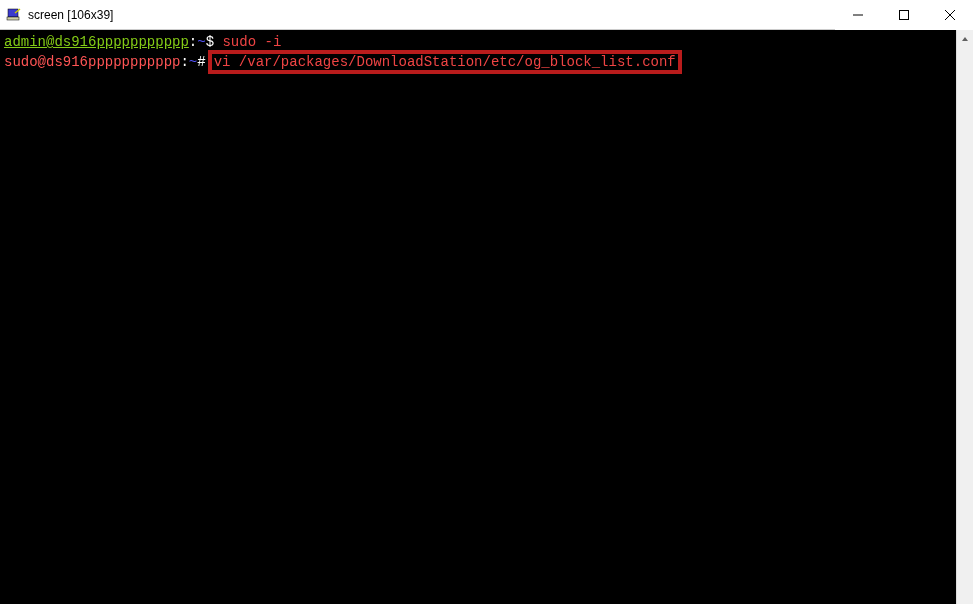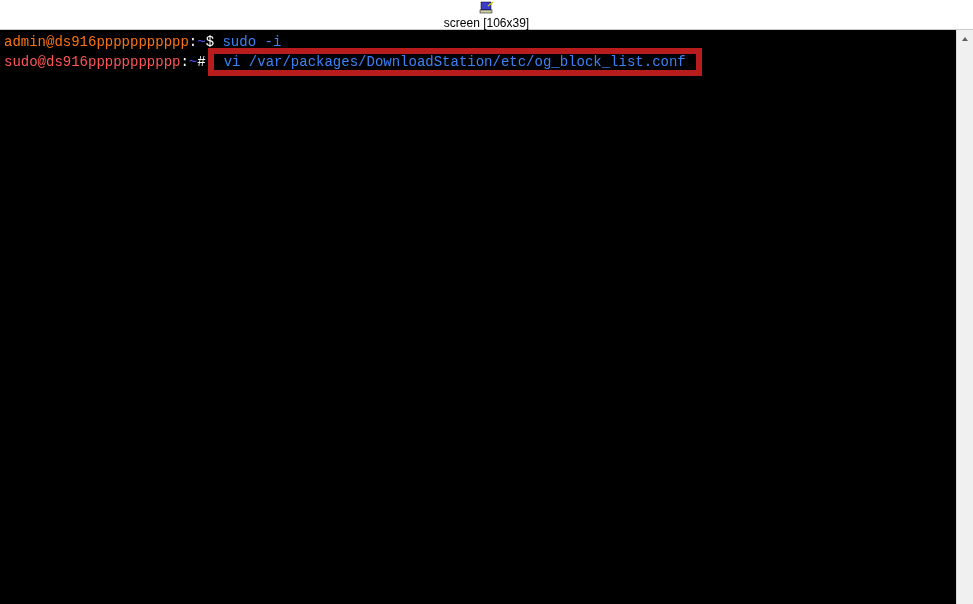--- a/index.html
+++ b/index.html
@@ -12,21 +12,20 @@
     display: flex;
     flex-direction: column;
   }
   .titlebar {
     height: 30px;
     background: #fff;
     display: flex;
     align-items: center;
     border-bottom: 1px solid #ccc;
     user-select: none;
-    flex-direction: column;
   }
   .titlebar .app-icon {
     width: 16px; height: 16px;
     margin-left: 6px; margin-right: 6px;
     display: flex; align-items: center; justify-content: center;
   }
   .titlebar .title {
     font-size: 12px;
     color: #000;
     flex: 0 0 auto;
@@ -65,28 +64,28 @@
     border-left: 1px solid #ddd;
   }
   .scroll-arrow {
     height: 17px;
     display: flex;
     align-items: center;
     justify-content: center;
     color: #606060;
     font-size: 8px;
   }
-  .prompt-user { color: #f97316; }
+  .prompt-user { color: #84cc16; text-decoration: underline; }
   .prompt-root { color: #ff5555; }
   .prompt-path { color: #5555ff; }
   .prompt-sep  { color: #ffffff; }
-  .cmd-text    { color: #3b82f6; }
+  .cmd-text    { color: #ef4444; }
   .highlight-box {
-    border: 6px solid #b91c1c;
-    padding: 0 10px;
+    border: 4px solid #b91c1c;
+    padding: 0 2px;
     margin-left: 2px;
   }
 </style>
 </head>
 <body>
 
 <div class="titlebar">
   <span class="app-icon">
     <svg width="16" height="16" viewBox="0 0 16 16">
       <rect x="2" y="2" width="10" height="8" fill="#3b3bCE" stroke="#000" stroke-width="0.5"></rect>

